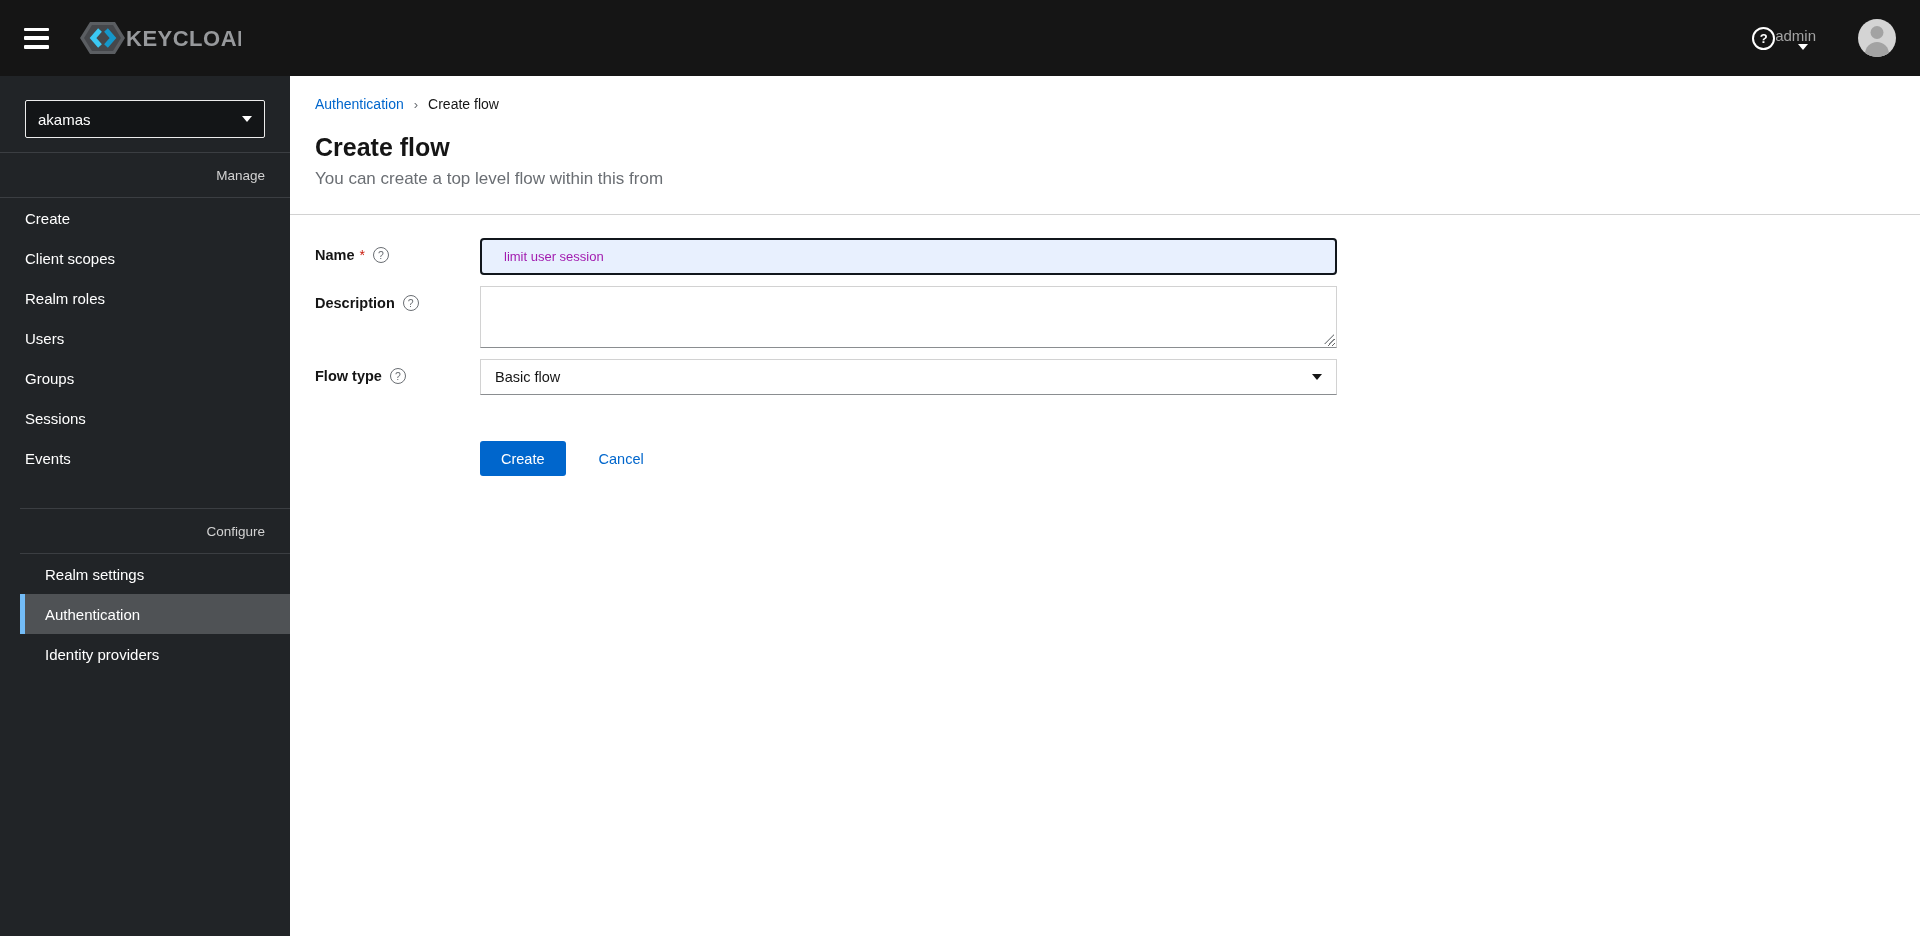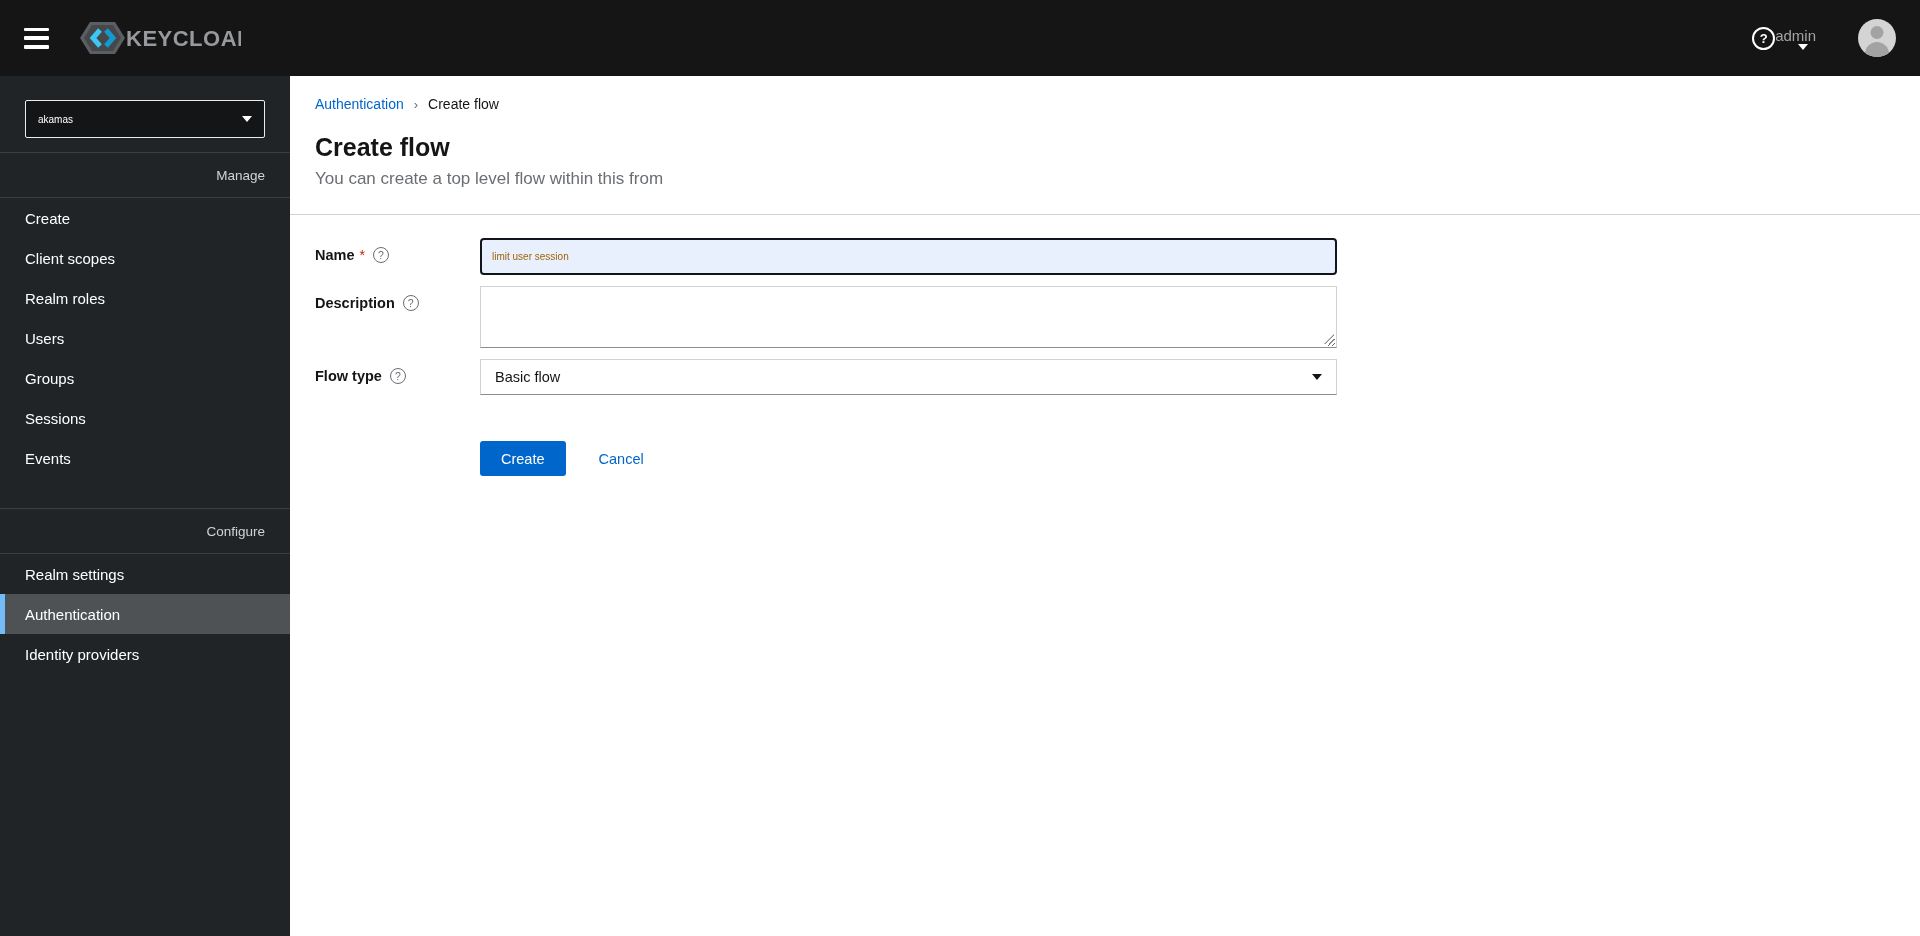--- a/index.html
+++ b/index.html
@@ -26,29 +26,29 @@
             position:relative; overflow:hidden; cursor:pointer; }
   .avatar .head { position:absolute; top:7px; left:50%; transform:translateX(-50%);
                   width:13px; height:13px; border-radius:50%; background:#a3a3a3; }
   .avatar .torso { position:absolute; top:23px; left:50%; transform:translateX(-50%);
                    width:24px; height:16px; border-radius:12px 12px 0 0; background:#a3a3a3; }
 
   
   .sidebar { position:absolute; top:76px; left:0; width:290px; bottom:0; background:#212427; }
   .realm-selector { margin:24px 25px 14px; height:38px; background:#131517;
                     border:1px solid #ececec; border-radius:2px; display:flex;
-                    align-items:center; padding:16px 12px; color:#fff; font-size:10px;
+                    align-items:center; padding:16px 12px; color:#fff; font-size:15px;
                     cursor:pointer; }
   .realm-selector .caret-down { margin-left:auto; }
   .nav-section-title { border-top:1px solid #3b3e42; border-bottom:1px solid #3b3e42;
                        padding:15px 25px 14px; font-size:13.5px; color:#d2d2d2;text-align:right; }
   .nav-item { height:40px; display:flex; align-items:center; padding-left:25px;
               font-size:15px; color:#fff; cursor:pointer; }
   .nav-item.selected { background:#4f5255; border-left:5px solid #73bcf7; padding-left:20px; }
-  .nav-section.configure { margin-top:30px; }
+  .nav-section.configure { margin-top:30px;margin-left:20px; }
 
   
   .main { position:absolute; top:76px; left:290px; right:0; bottom:0; background:#fff;
           padding:20px 25px 0; overflow:hidden; }
   .breadcrumb { display:flex; align-items:center; gap:10px; font-size:14px; }
   .breadcrumb a { color:#0066cc; text-decoration:none; cursor:pointer; }
   .breadcrumb .sep { color:#6a6e73; font-size:13px; }
   .breadcrumb .current { color:#151515; }
   .page-title { margin-top:21px; font-size:25px; font-weight:600; color:#151515; }
   .page-subtitle { margin-top:7px; font-size:17px; color:#6a6e73; }
@@ -58,22 +58,22 @@
   .form { margin-top:23px; display:grid; grid-template-columns:165px 857px;
           row-gap:11px; align-items:start; }
   .field-label { padding-top:9px; display:flex; align-items:center; font-size:14.5px;
                  font-weight:700; color:#151515; }
   .required { color:#c9190b; margin-left:5px; font-size:14px; font-weight:400; }
   .help-icon { margin-left:8px; width:16px; height:16px; border:1px solid #6a6e73;
                border-radius:50%; color:#6a6e73; font-size:10.5px; font-weight:400;
                display:inline-flex; align-items:center; justify-content:center;
                cursor:pointer; flex:none; }
   .text-input { width:100%; height:37px; background:#e8f0fe; border:2px solid #11161c;
-                border-radius:4px; padding:0 10px; font-size:10px; font-family:inherit;
-                color:#a16207; outline:none; caret-color:#151515; }
+                border-radius:4px; padding:0 22px; font-size:13px; font-family:inherit;
+                color:#a21caf; outline:none; caret-color:#151515; }
   .textarea-wrap { position:relative; }
   .text-area { display:block; width:100%; height:62px; background:#fff;
                border:1px solid #d2d2d2; border-bottom-color:#8a8d90; border-radius:0;
                padding:7px 10px; font-size:14.5px; font-family:inherit; color:#151515;
                resize:vertical; outline:none; }
   .resize-grip { position:absolute; right:3px; bottom:4px; width:10px; height:10px;
                  pointer-events:none;
                  background:repeating-linear-gradient(-45deg, transparent 0 2.5px, #8a8d90 2.5px 3.8px);
                  clip-path:polygon(100% 0, 100% 100%, 0 100%); }
   .select-box { height:36px; background:#fff; border:1px solid #d2d2d2;

